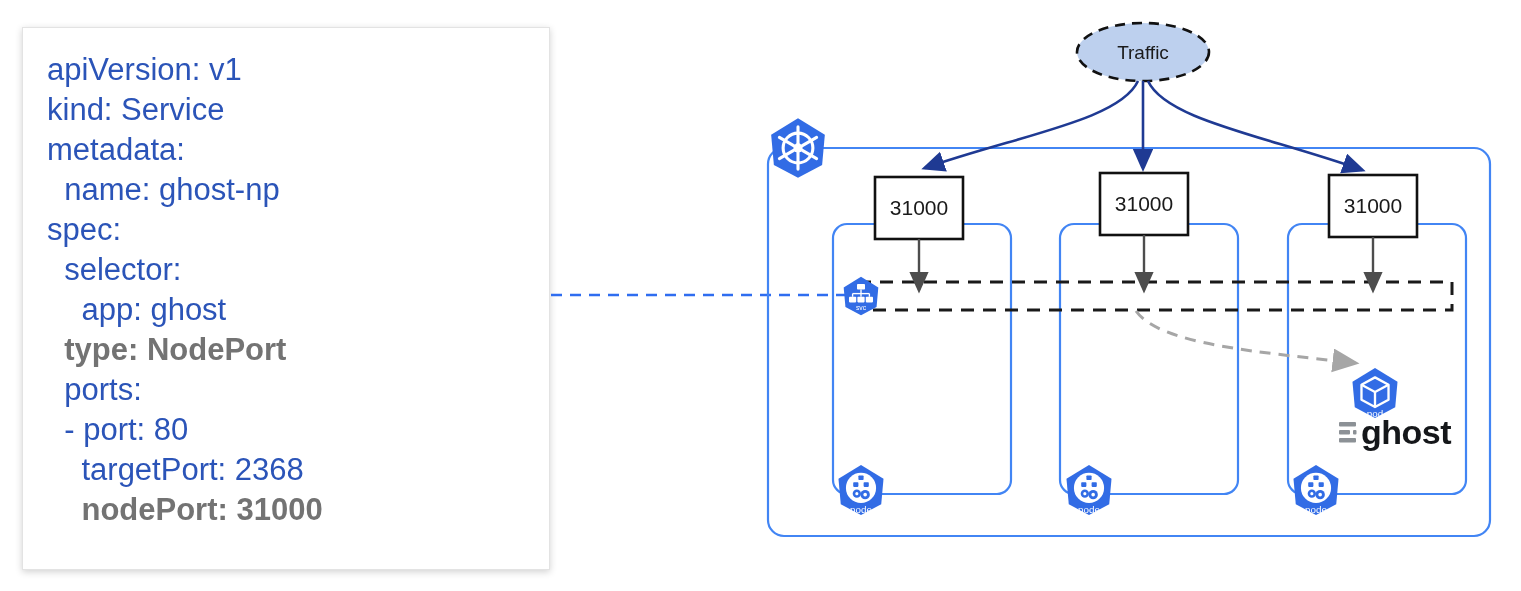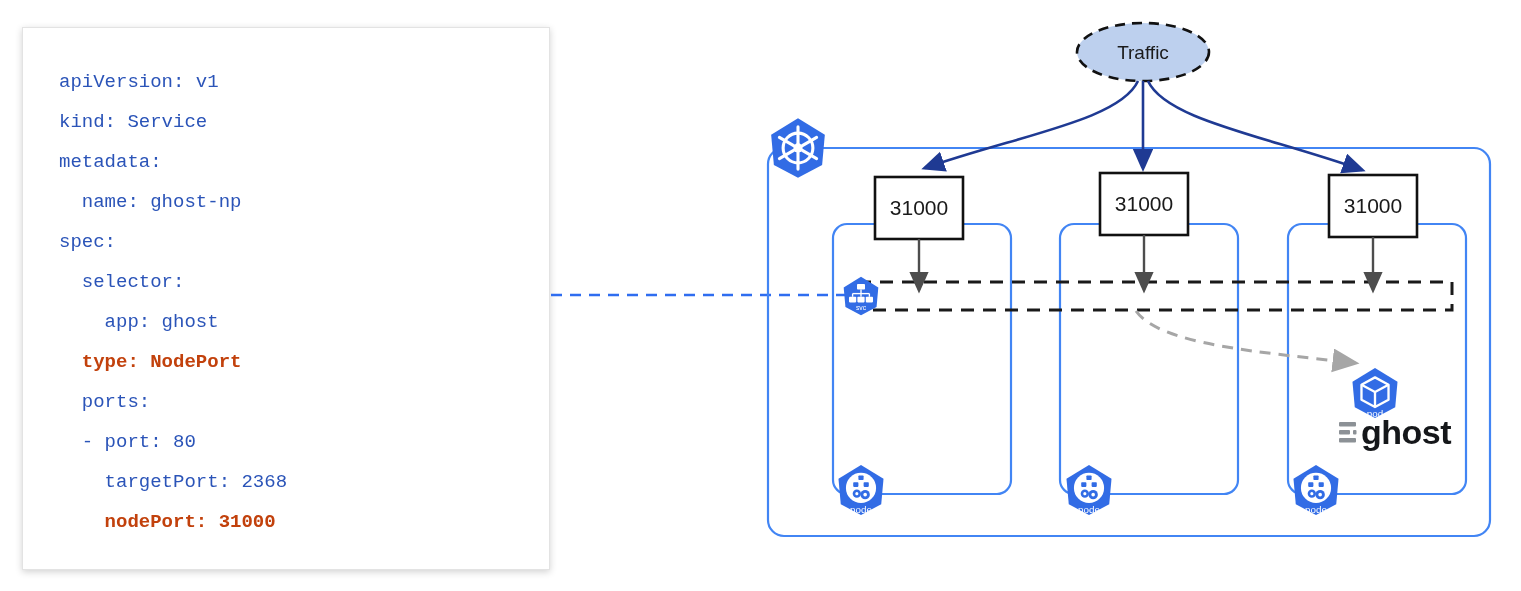--- a/index.html
+++ b/index.html
@@ -24,32 +24,32 @@
     height: 543px;
     background: #ffffff;
     border: 1px solid #e3e3e3;
     box-shadow: 0 2px 7px rgba(0,0,0,0.18);
     box-sizing: border-box;
   }
   #yaml-code {
     position: absolute;
     left: 20px;
     top: 18px;
-    margin: 16px;
-    font-family: Liberation Mono, monospace;
-    font-size: 19px;
+    margin: 4px;
+    font-family: Liberation Sans, sans-serif;
+    font-size: 31px;
     line-height: 40px;
     color: #2b54b8;
     white-space: pre;
     letter-spacing: 0px;
   }
   #yaml-code .ln { display: block; }
   #yaml-code .bold {
     font-weight: bold;
-    color: #c2410c;
+    color: #737373;
   }
 
   
   #diagram {
     position: absolute;
     left: 0;
     top: 0;
     width: 1521px;
     height: 591px;
   }

